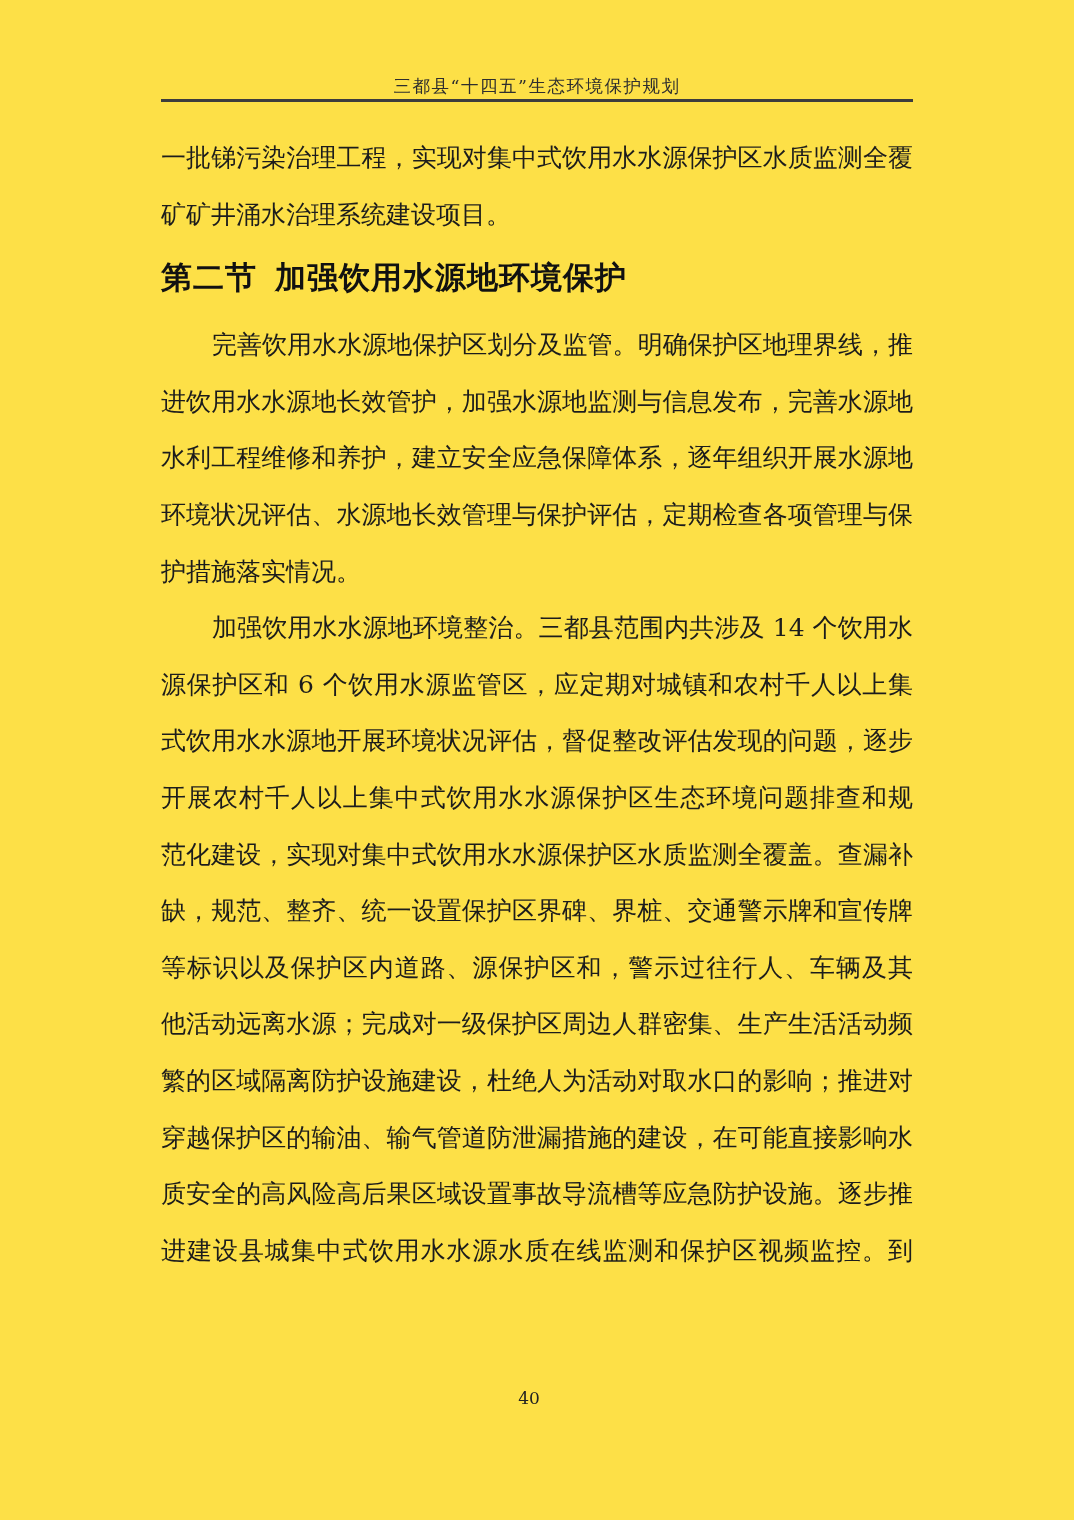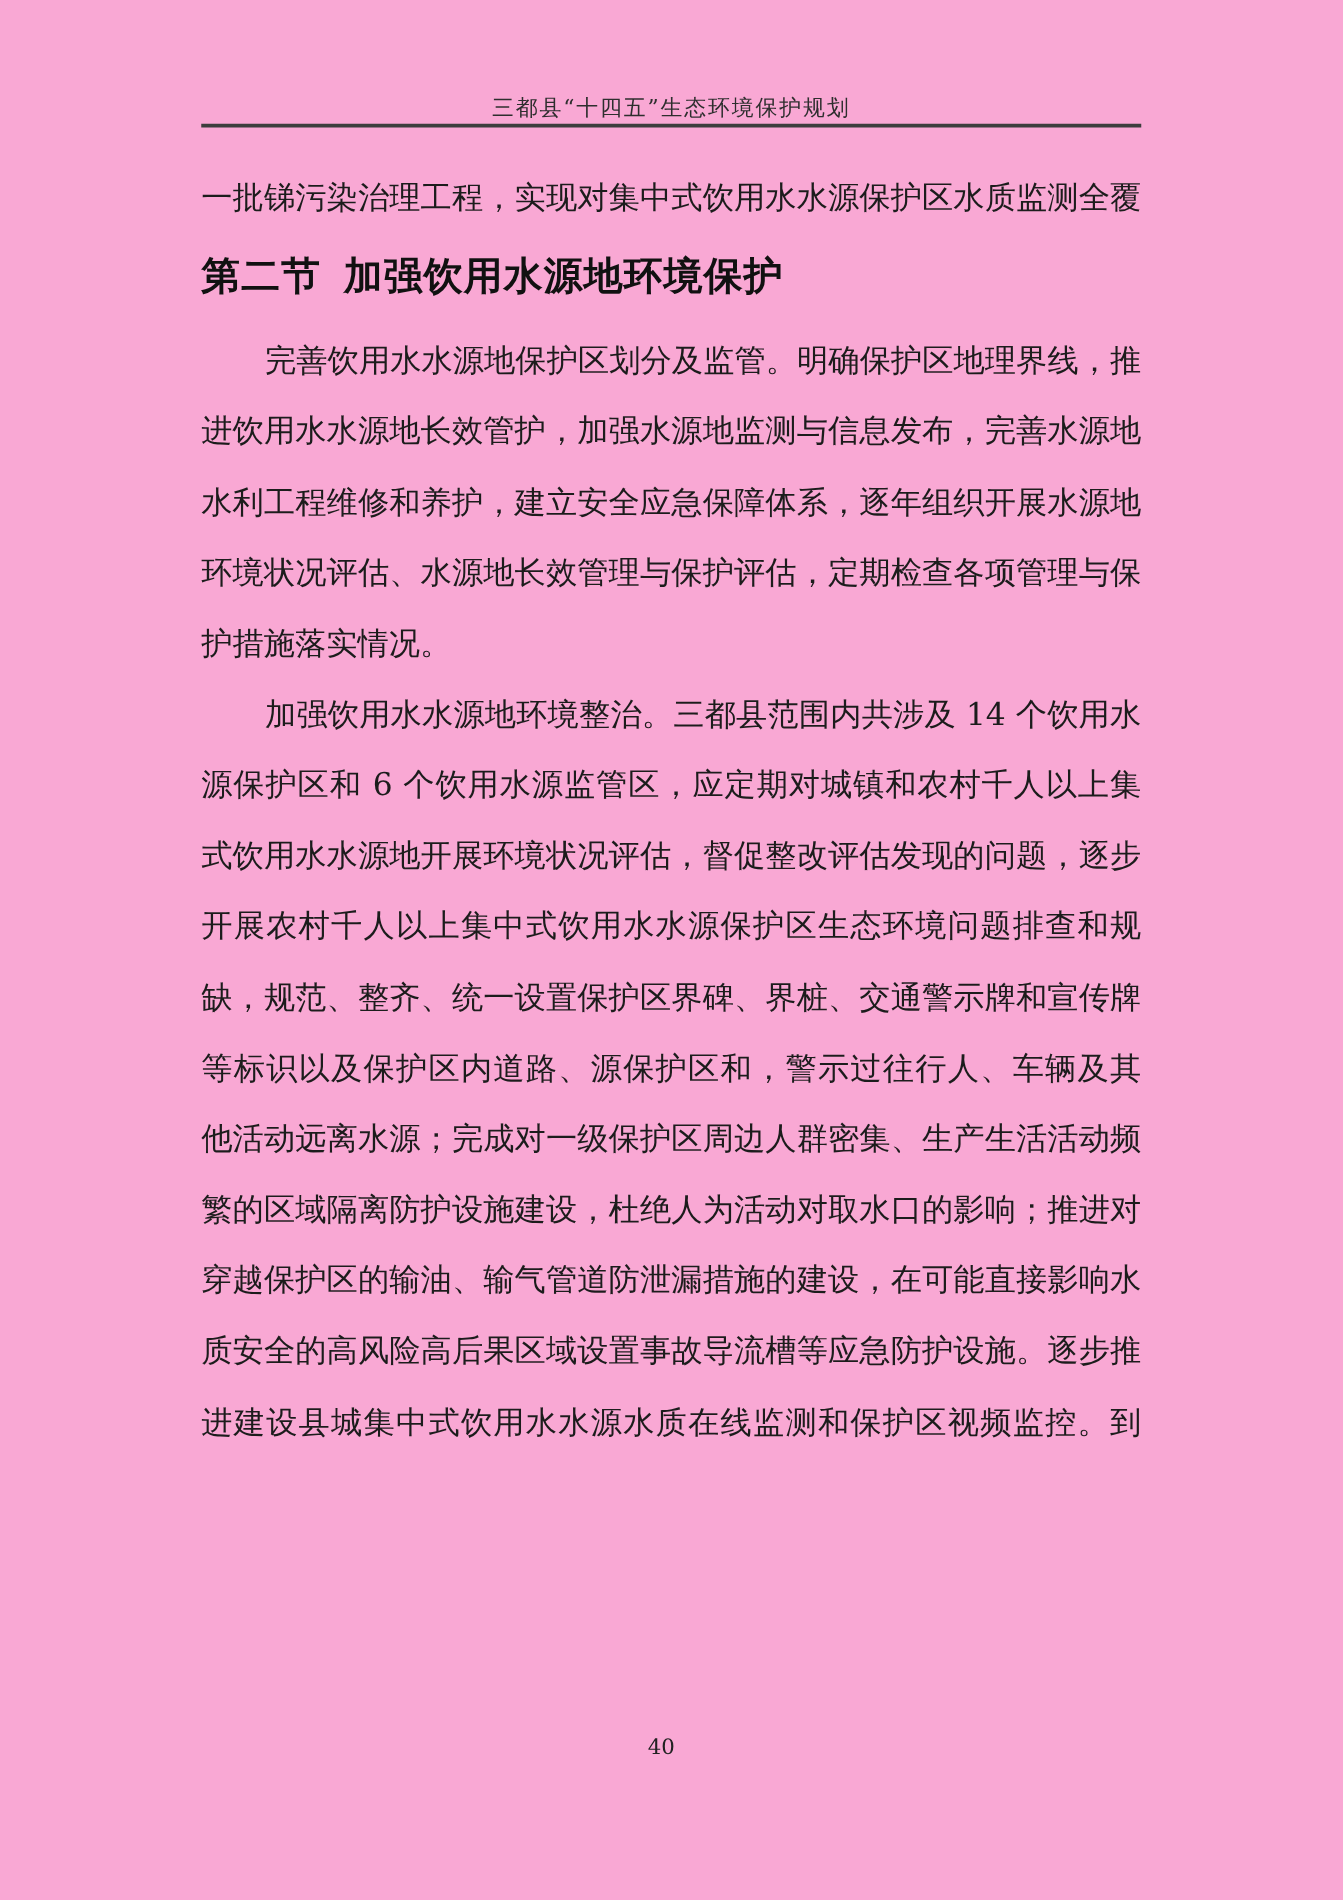--- a/index.html
+++ b/index.html
@@ -4,21 +4,21 @@
 <style>
   html, body {
     margin: 0;
     padding: 0;
     background: #ffffff;
   }
   .page {
     position: relative;
     width: 1074px;
     height: 1520px;
-    background: #f9a8d4;
+    background: #fde047;
     font-family: "DejaVu Serif", "Liberation Serif", serif;
     color: #1c1c1c;
     overflow: hidden;
   }
   
   .header-title {
     position: absolute;
     top: 74px;
     left: 0;
     right: 0;
@@ -91,39 +91,41 @@
 
 <div class="page">
 
   <div class="header-title">三都县“十四五”生态环境保护规划</div>
   <div class="header-rule"></div>
 
   <div class="content">
 
     <div class="para">
       <div class="line">一批锑污染治理工程，实现对集中式饮用水水源保护区水质监测全覆盖</div>
+      <div class="line last">矿矿井涌水治理系统建设项目。</div>
     </div>
 
     <div class="heading">
       <span class="section-no">第二节</span><span>加强饮用水源地环境保护</span>
     </div>
 
     <div class="para">
       <div class="line indent">完善饮用水水源地保护区划分及监管。明确保护区地理界线，推</div>
       <div class="line">进饮用水水源地长效管护，加强水源地监测与信息发布，完善水源地</div>
       <div class="line">水利工程维修和养护，建立安全应急保障体系，逐年组织开展水源地</div>
       <div class="line">环境状况评估、水源地长效管理与保护评估，定期检查各项管理与保</div>
       <div class="line last">护措施落实情况。</div>
     </div>
 
     <div class="para">
       <div class="line indent">加强饮用水水源地环境整治。三都县范围内共涉及 14 个饮用水</div>
       <div class="line">源保护区和 6 个饮用水源监管区，应定期对城镇和农村千人以上集中</div>
       <div class="line">式饮用水水源地开展环境状况评估，督促整改评估发现的问题，逐步</div>
       <div class="line">开展农村千人以上集中式饮用水水源保护区生态环境问题排查和规</div>
+      <div class="line">范化建设，实现对集中式饮用水水源保护区水质监测全覆盖。查漏补</div>
       <div class="line">缺，规范、整齐、统一设置保护区界碑、界桩、交通警示牌和宣传牌</div>
       <div class="line">等标识以及保护区内道路、源保护区和，警示过往行人、车辆及其</div>
       <div class="line">他活动远离水源；完成对一级保护区周边人群密集、生产生活活动频</div>
       <div class="line">繁的区域隔离防护设施建设，杜绝人为活动对取水口的影响；推进对</div>
       <div class="line">穿越保护区的输油、输气管道防泄漏措施的建设，在可能直接影响水</div>
       <div class="line">质安全的高风险高后果区域设置事故导流槽等应急防护设施。逐步推</div>
       <div class="line">进建设县城集中式饮用水水源水质在线监测和保护区视频监控。到</div>
     </div>
 
   </div>

